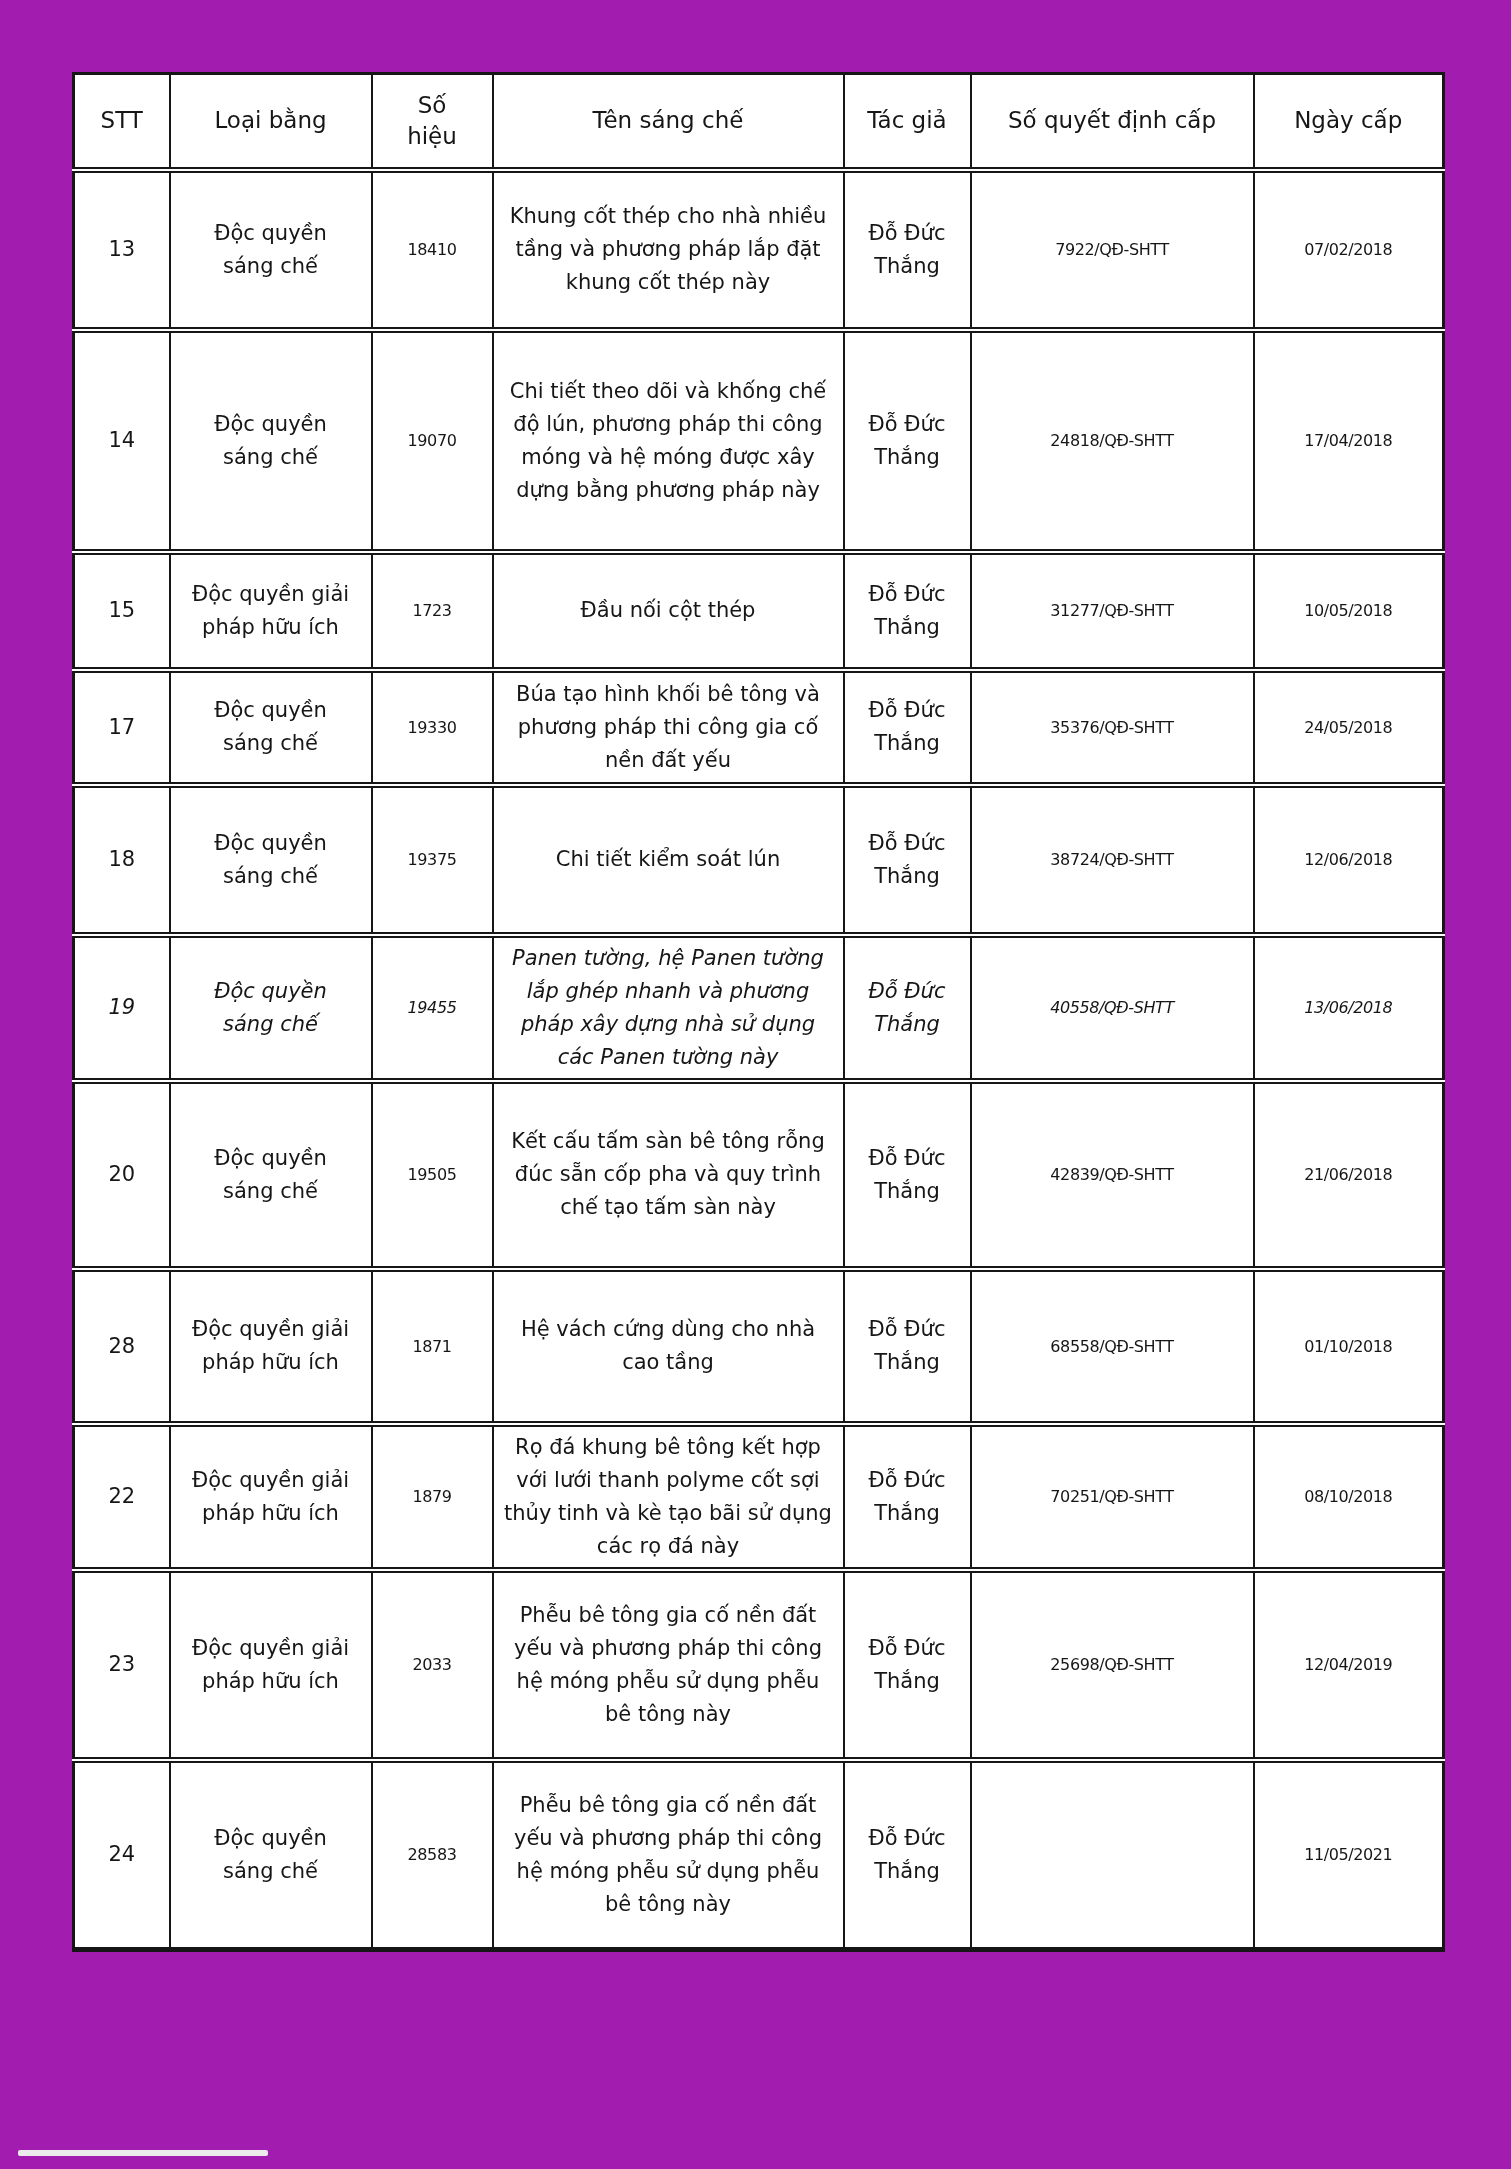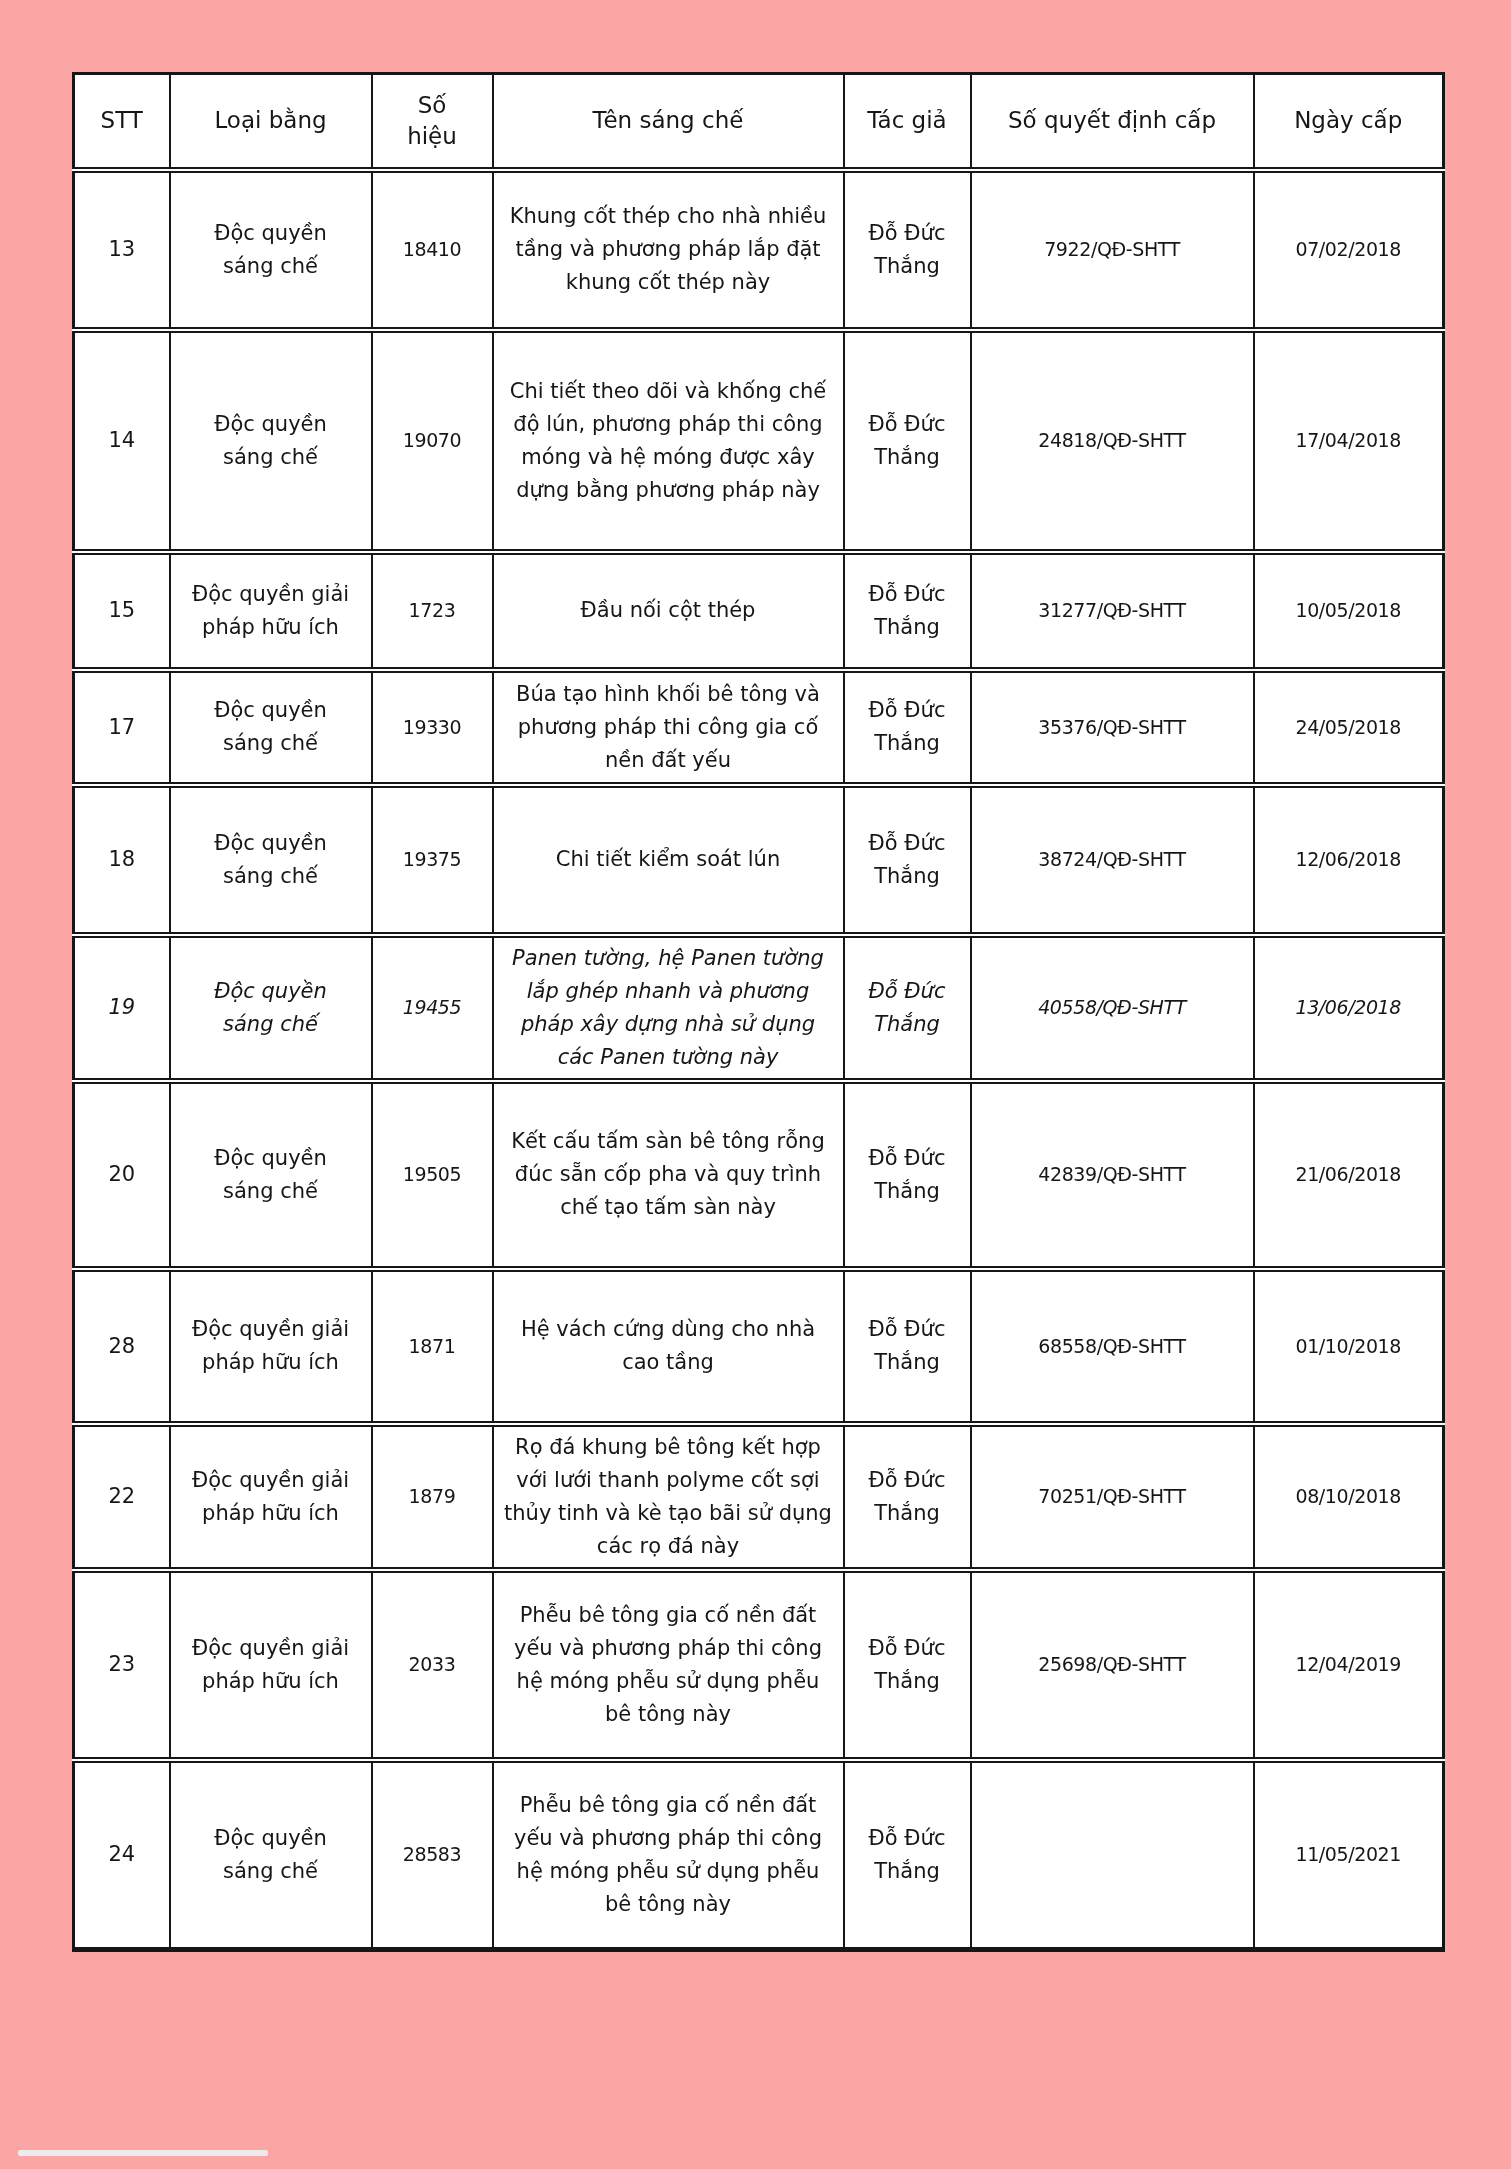--- a/index.html
+++ b/index.html
@@ -4,21 +4,21 @@
 <style>
   html, body {
     margin: 0;
     padding: 0;
     background: #ffffff;
   }
   .page {
     position: relative;
     width: 1511px;
     height: 2169px;
-    background: #fca5a5;
+    background: #a21caf;
     font-family: "DejaVu Sans", "Liberation Sans", sans-serif;
     color: #161616;
     overflow: hidden;
   }
   table.patents {
     position: absolute;
     left: 72px;
     top: 72px;
     width: 1373px;
     table-layout: fixed;
@@ -64,21 +64,21 @@
   tbody tr:nth-child(8)  { height: 155px; }
   tbody tr:nth-child(9)  { height: 115px; }
   tbody tr:nth-child(10) { height: 190px; }
   tbody tr:nth-child(11) { height: 190px; }
   tbody tr:nth-child(12) { height: 190px; }
   tbody tr:last-child td { border-bottom: 5px solid #161616; }
 
   td.col-loai   { padding: 4px 18px; }
   td.col-tacgia { padding: 4px 24px; }
   td.col-sohieu, td.col-soqd, td.col-ngay {
-    font-size: 19px;
+    font-size: 16px;
     letter-spacing: -0.4px;
   }
   
   .scan-artifact {
     position: absolute;
     left: 18px;
     top: 2150px;
     width: 250px;
     height: 6px;
     background: #ececec;

